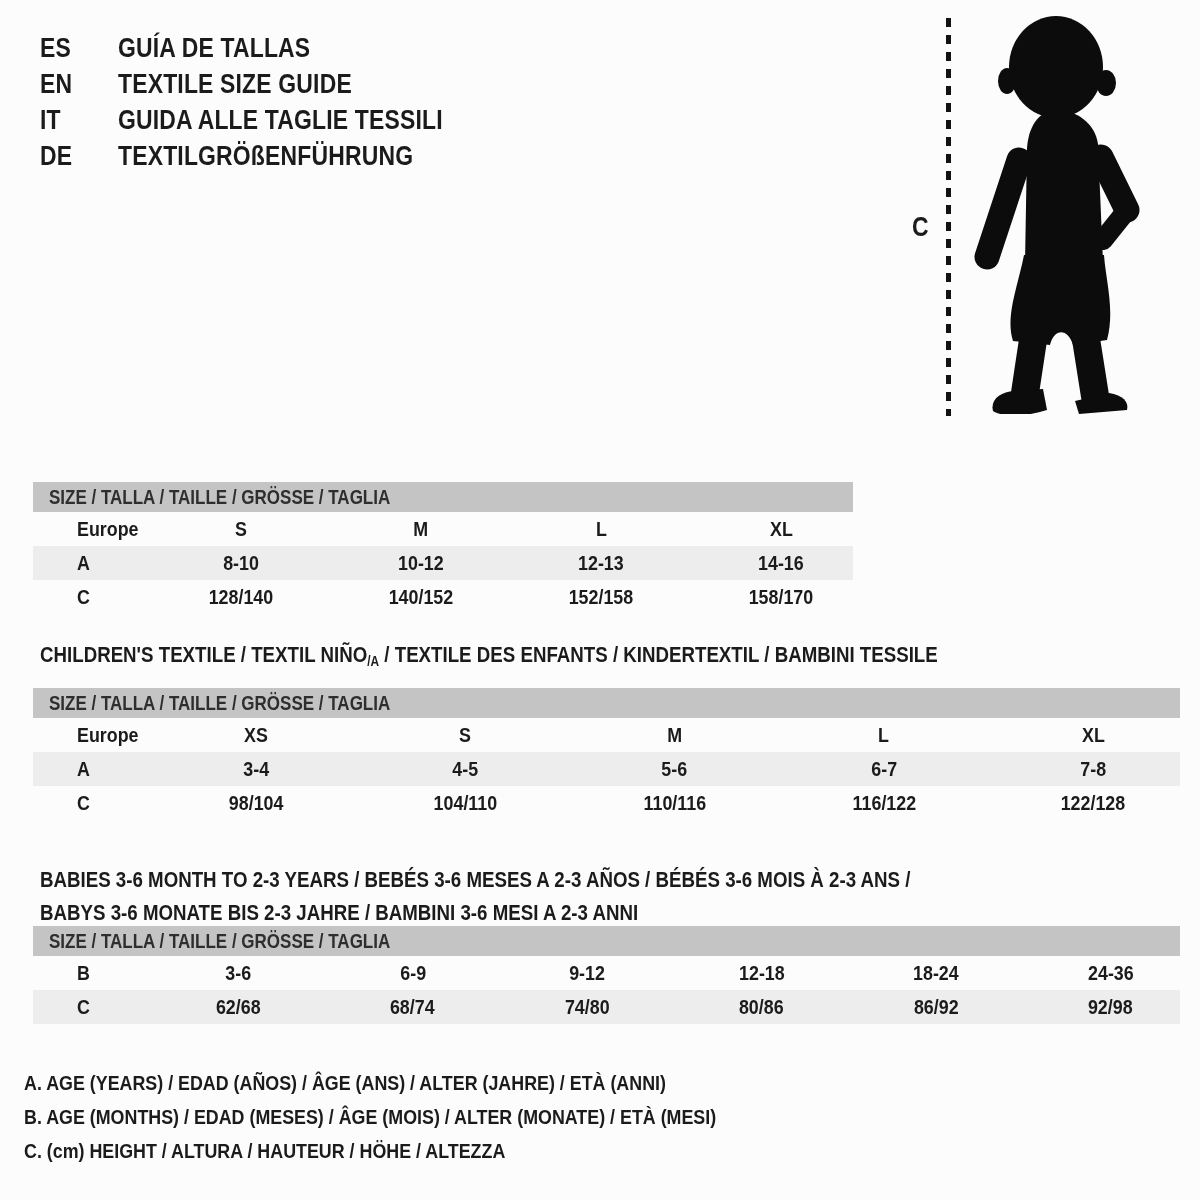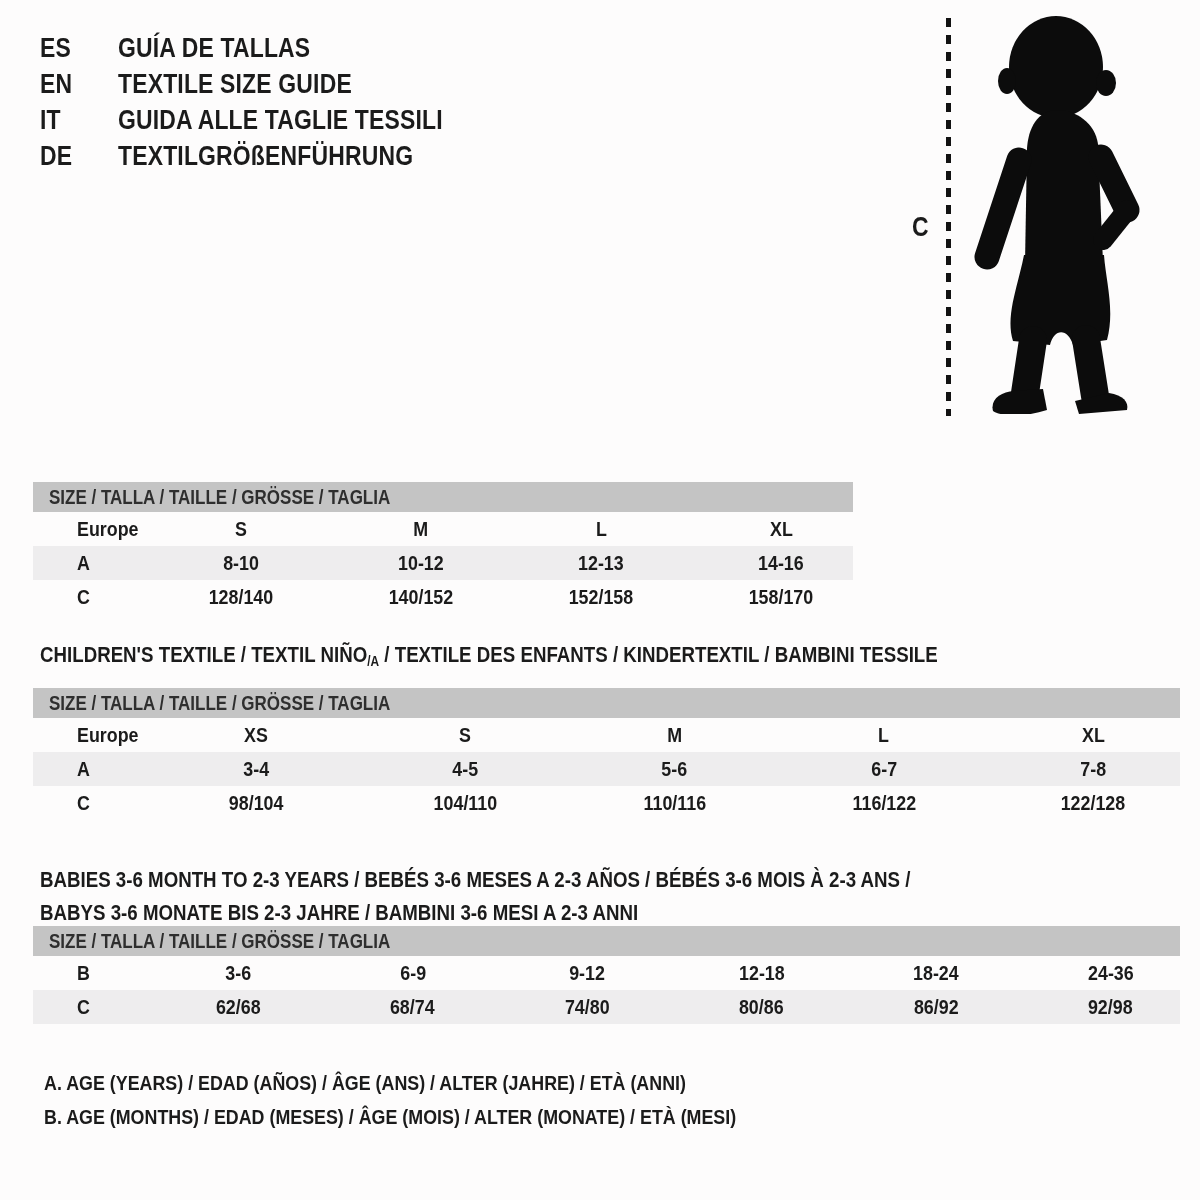--- a/index.html
+++ b/index.html
@@ -45,21 +45,21 @@
   .trow { display:grid; height:34px; align-items:center; font-size:21px; }
   .t-junior .trow { grid-template-columns: 100px repeat(4, 1fr); }
   .t-child  .trow { grid-template-columns: 100px repeat(5, 1fr); }
   .t-baby   .trow { grid-template-columns: 100px repeat(6, 1fr); }
   .trow.stripe { background:#eeedee; }
   .cell { text-align:center;margin-left:36px; }
   .cell.lbl { text-align:left; padding-left:8px; }
   .subsm { font-size:14px; vertical-align:-4px; }
 
   
-  .legend { position:absolute; left:44px; top:1066px; }
+  .legend { position:absolute; left:24px; top:1066px; }
   .legend-line { height:34px; display:flex; align-items:center; font-size:21px; }
 </style>
 </head>
 <body>
 
 <div id="page">
 
   <div class="lang-block">
     <div class="lang-row">
       <span class="lang-code"><span class="cx">ES</span></span>
@@ -186,15 +186,18 @@
     </div>
   </div>
 
   <div class="legend">
     <div class="legend-line">
         <span class="cx">A. AGE (YEARS) / EDAD (AÑOS) / ÂGE (ANS) / ALTER (JAHRE) / ETÀ (ANNI)</span>
       </div>
     <div class="legend-line">
         <span class="cx">B. AGE (MONTHS) / EDAD (MESES) / ÂGE (MOIS) / ALTER (MONATE) / ETÀ (MESI)</span>
       </div>
+    <div class="legend-line">
+        <span class="cx">C. (cm) HEIGHT / ALTURA / HAUTEUR / HÖHE / ALTEZZA</span>
+      </div>
   </div>
 
 </div>
 
 </body></html>

